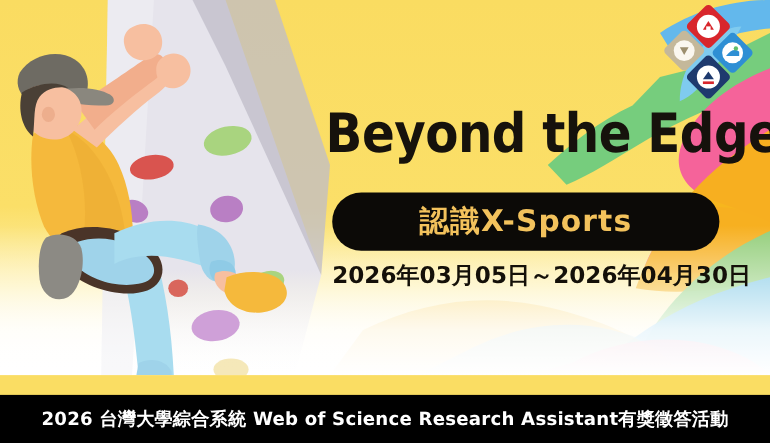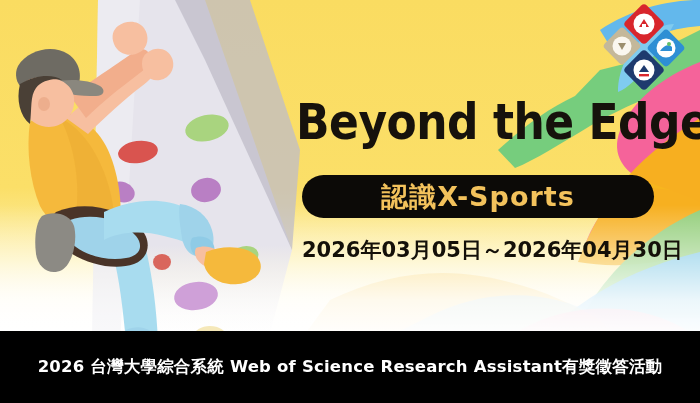--- a/index.html
+++ b/index.html
@@ -27,40 +27,40 @@
   .headline{
     position:absolute;left:296px;top:98px;
     font-family:"DejaVu Sans","Liberation Sans",sans-serif;
     font-weight:700;font-size:44px;line-height:1;
     color:#16120C;letter-spacing:-0.5px;
     white-space:nowrap;
     transform:scaleY(1.12);transform-origin:left top;
   }
   .pill{
     position:absolute;left:302px;top:175px;
-    width:352px;height:43px;
+    width:352px;height:53px;
     background:#0C0A07;
     border-radius:27px;
     display:flex;align-items:center;justify-content:center;
   }
   .pill-label{
     font-family:"DejaVu Sans","Liberation Sans",sans-serif;
     font-weight:700;font-size:27px;line-height:1;
     color:#F3C25C;letter-spacing:1px;white-space:nowrap;
   }
   .dates{
     position:absolute;left:302px;top:240px;width:352px;
     text-align:right;
     font-family:"DejaVu Sans","Liberation Sans",sans-serif;
     font-weight:700;font-size:21px;line-height:1;
     color:#141009;white-space:nowrap;letter-spacing:0px;
   }
   
   .footer{
-    position:absolute;left:0;bottom:0;width:700px;height:72px;
+    position:absolute;left:0;bottom:0;width:700px;height:44px;
     background:#000000;
     display:flex;align-items:center;justify-content:center;
   }
   .footer-text{
     font-family:"DejaVu Sans","Liberation Sans",sans-serif;
     font-weight:700;font-size:16.5px;color:#FFFFFF;
     white-space:nowrap;letter-spacing:0.2px;
   }
 </style>
 </head>

